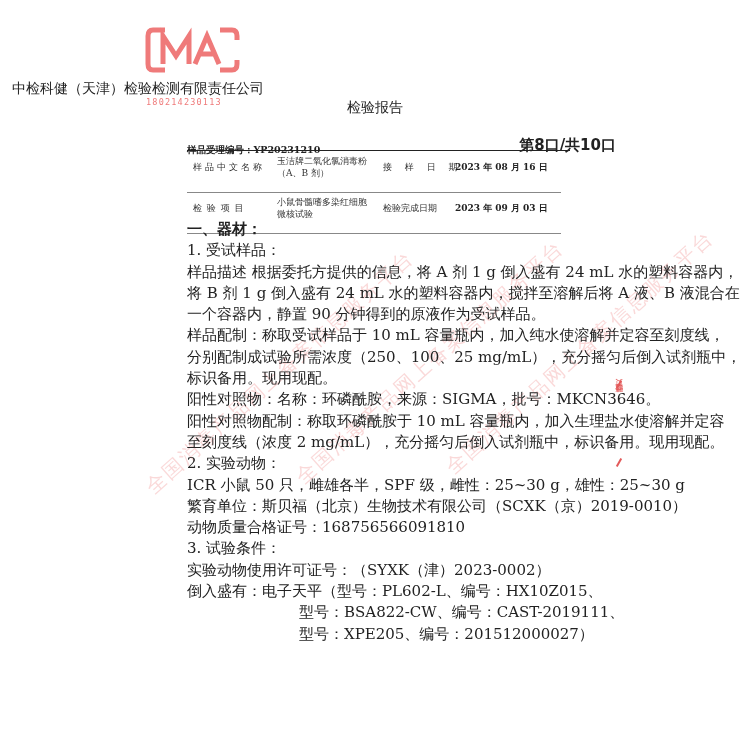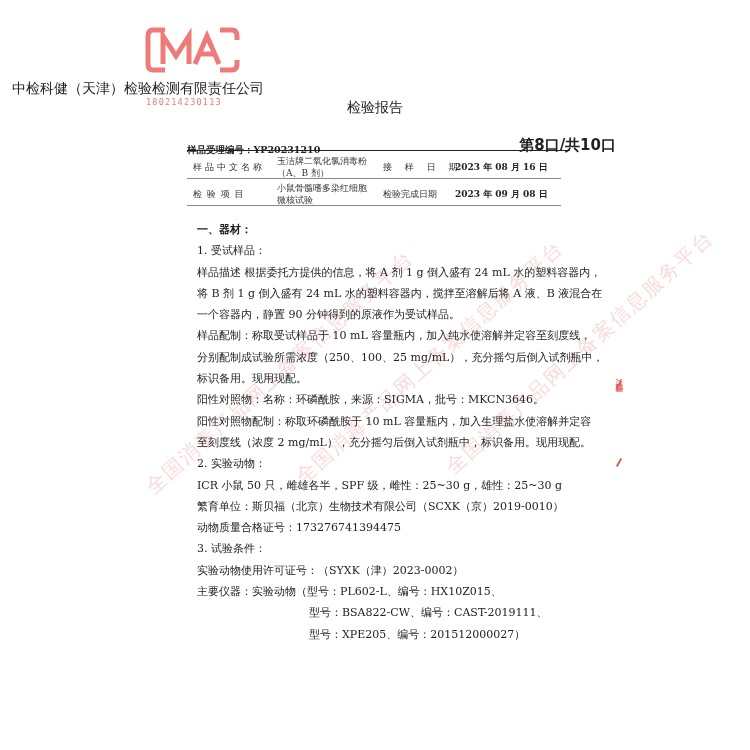--- a/index.html
+++ b/index.html
@@ -14,27 +14,27 @@
 
   .company { position: absolute; left: 0; width: 750px; top: 80px; text-align: left; font-size: 14px; color: #222; padding-left: 12px; }
   .report-title { position: absolute; left: 0; width: 750px; top: 99px; text-align: center; font-size: 14px; color: #222; }
 
   .accept-row { position: absolute; left: 187px; top: 136px; width: 413px; height: 13px; font-size: 9.5px; font-weight: bold; }
   .accept-row .lbl { position: absolute; left: 0; top: 0; margin-top: 8px; }
   .accept-row .pg { position: absolute; right: -16px; top: 0; font-family: "DejaVu Sans", sans-serif; font-size: 15px; }
   .rule-thick { position: absolute; left: 187px; top: 150px; width: 383px; height: 0; border-top: 1.6px solid #222; }
 
   .info-table { position: absolute; left: 187px; top: 152px; width: 374px; font-size: 9px; }
-  .info-row { position: relative; height: 27px; border-bottom: 1px solid #888; }
+  .info-row { position: relative; height: 41px; border-bottom: 1px solid #888; }
   .info-row .k1 { position: absolute; left: 6px; top: 9px; letter-spacing: 3px; color: #333; }
   .info-row .v1 { position: absolute; left: 90px; top: 3px; line-height: 12px; width: 100px; color: #333; }
   .info-row .k2 { position: absolute; left: 196px; top: 9px; color: #333; }
   .info-row .v2 { position: absolute; left: 268px; top: 9px; color: #222; font-weight: bold; }
 
-  .body-text { position: absolute; left: 197px; top: 219px; width: 410px; font-size: 11px; line-height: 21.3px; color: #222; }
+  .body-text { position: absolute; left: 187px; top: 219px; width: 410px; font-size: 15px; line-height: 21.3px; color: #222; }
   .body-text p { white-space: nowrap; }
   .body-text .h { font-weight: bold; }
   .body-text .ind { padding-left: 112px; }
 
   
   .wm { position: absolute; color: rgba(230, 80, 80, 0.22); font-size: 20px; font-family: "DejaVu Sans", sans-serif; transform: rotate(-42deg); transform-origin: left top; white-space: nowrap; letter-spacing: 2px; pointer-events: none; }
 
   
   .side-stamp { position: absolute; left: 615px; top: 380px; width: 14px; height: 90px; }
   .side-stamp .txt { position: absolute; left: 0; top: 12px; writing-mode: vertical-rl; font-size: 8px; color: #e35a5a; font-family: "DejaVu Sans", sans-serif; transform: rotate(180deg); letter-spacing: 1px; }
@@ -77,43 +77,43 @@
       <span class="k2" style="letter-spacing:5px;">接 样 日 期</span>
       <span class="v2">2023 年 08 月 16 日</span>
     </div>
     <div class="info-row">
       <span class="k1" style="letter-spacing:1px;">检   验   项   目</span>
       <span class="v1">
         <span>小鼠骨髓嗜多染红细胞</span><br>
         <span>微核试验</span>
       </span>
       <span class="k2">检验完成日期</span>
-      <span class="v2">2023 年 09 月 08 日</span>
+      <span class="v2">2023 年 09 月 03 日</span>
     </div>
   </div>
 
   <div class="body-text">
     <p class="h">一、器材：</p>
     <p>1. 受试样品：</p>
     <p>样品描述 根据委托方提供的信息，将 A 剂 1 g 倒入盛有 24 mL 水的塑料容器内，</p>
     <p>将 B 剂 1 g 倒入盛有 24 mL 水的塑料容器内，搅拌至溶解后将 A 液、B 液混合在</p>
     <p>一个容器内，静置 90 分钟得到的原液作为受试样品。</p>
     <p>样品配制：称取受试样品于 10 mL 容量瓶内，加入纯水使溶解并定容至刻度线，</p>
     <p>分别配制成试验所需浓度（250、100、25 mg/mL），充分摇匀后倒入试剂瓶中，</p>
     <p>标识备用。现用现配。</p>
     <p>阳性对照物：名称：环磷酰胺，来源：SIGMA，批号：MKCN3646。</p>
     <p>阳性对照物配制：称取环磷酰胺于 10 mL 容量瓶内，加入生理盐水使溶解并定容</p>
     <p>至刻度线（浓度 2 mg/mL），充分摇匀后倒入试剂瓶中，标识备用。现用现配。</p>
     <p>2. 实验动物：</p>
     <p>ICR 小鼠 50 只，雌雄各半，SPF 级，雌性：25~30 g，雄性：25~30 g</p>
     <p>繁育单位：斯贝福（北京）生物技术有限公司（SCXK（京）2019-0010）</p>
-    <p>动物质量合格证号：173276741394475</p>
+    <p>动物质量合格证号：168756566091810</p>
     <p>3. 试验条件：</p>
     <p>实验动物使用许可证号：（SYXK（津）2023-0002）</p>
-    <p>主要仪器：实验动物（型号：PL602-L、编号：HX10Z015、</p>
+    <p>倒入盛有：电子天平（型号：PL602-L、编号：HX10Z015、</p>
     <p class="ind">型号：BSA822-CW、编号：CAST-2019111、</p>
     <p class="ind">型号：XPE205、编号：201512000027）</p>
   </div>
 
   <div class="side-stamp">
     <span class="tick" style="top:0;"></span>
     <span class="txt">骑缝章 页</span>
     <span class="tick" style="top:78px;"></span>
   </div>
 </div>

